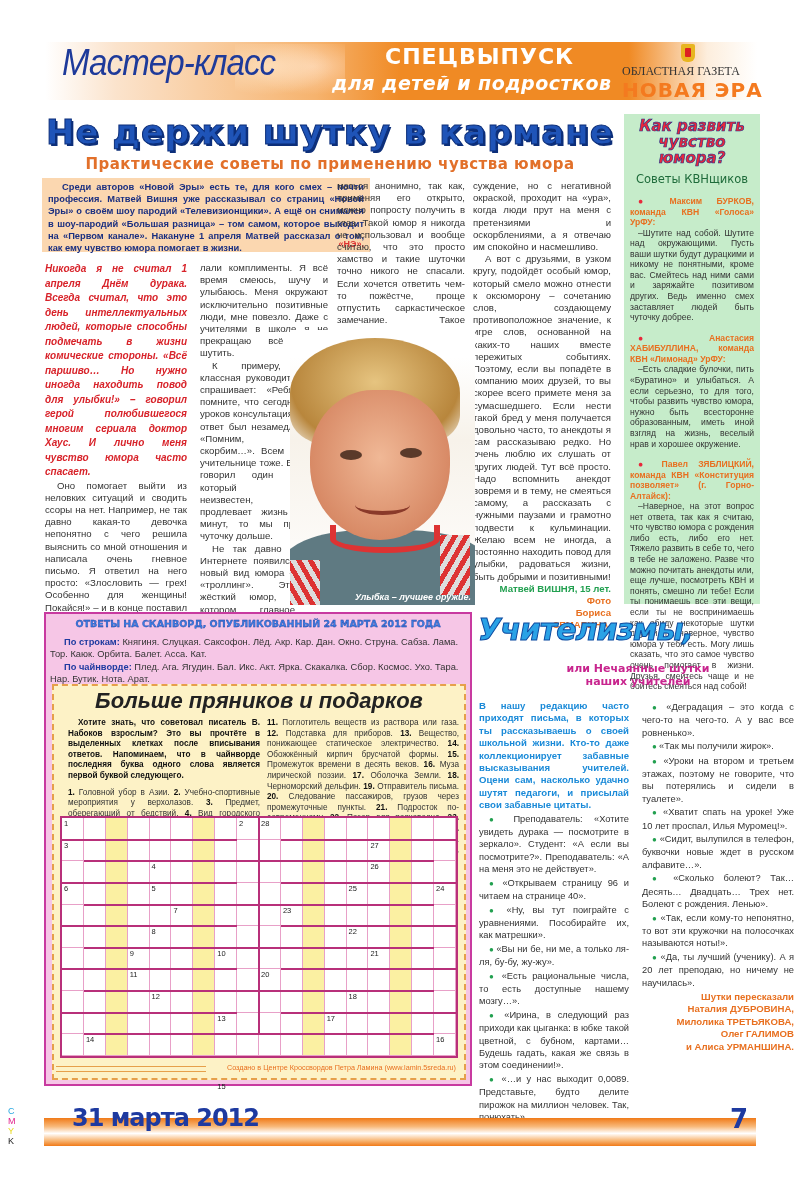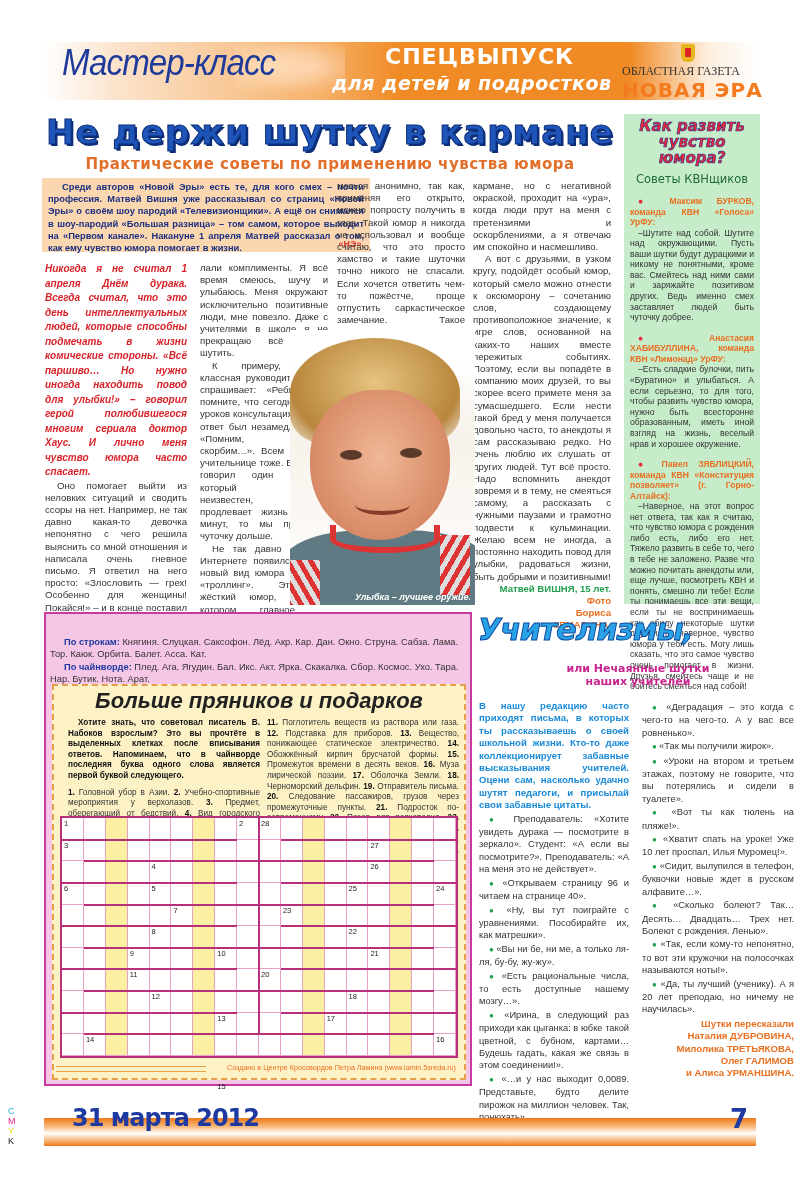--- a/index.html
+++ b/index.html
@@ -145,21 +145,21 @@
   <p style="text-indent:0">лали комплименты. Я всё время смеюсь, шучу и улыбаюсь. Меня окружают исключительно позитивные люди, мне повезло. Даже с учителями в школе я не прекращаю всё время шутить.</p>
   <p>К примеру, наша классная руководительница спрашивает: «Ребята, вы помните, что сегодня после уроков консультация?». Мой ответ был незамедлителен: «Помним, любим, скорбим…». Всем смешно, учительнице тоже. Если, как говорил один человек, который остался неизвестен, смех продлевает жизнь на 15 минут, то мы проживём чуточку дольше.</p>
   <p style="width:95px">Не так давно в Интернете появился новый вид юмора – «троллинг». Это жёсткий юмор, в котором главное выставить человека дураком и которым в основном нужно заниматься анонимно, так как,</p>
 </div>
 
 <div id="col3" class="abs col">
   <p style="text-indent:0">маться анонимно, так как, применяя его открыто, можно попросту получить в глаз. Такой юмор я никогда не использовал и вообще считаю, что это просто хамство и такие шуточки точно никого не спасали. Если хочется ответить чем-то пожёстче, проще отпустить саркастическое замечание. Такое позитивное</p>
 </div>
 
 <div id="col4" class="abs col">
-  <p style="text-indent:0">кармане, но с негативной окраской, проходит на «ура», когда люди прут на меня с претензиями и оскорблениями, а я отвечаю им спокойно и насмешливо.</p>
+  <p style="text-indent:0">суждение, но с негативной окраской, проходит на «ура», когда люди прут на меня с претензиями и оскорблениями, а я отвечаю им спокойно и насмешливо.</p>
   <p>А вот с друзьями, в узком кругу, подойдёт особый юмор, который смело можно отнести к оксюморону – сочетанию слов, создающему противоположное значение, к игре слов, основанной на каких-то наших вместе пережитых событиях. Поэтому, если вы попадёте в компанию моих друзей, то вы скорее всего примете меня за сумасшедшего. Если нести такой бред у меня получается довольно часто, то анекдоты я сам рассказываю редко. Но очень люблю их слушать от других людей. Тут всё просто. Надо вспомнить анекдот вовремя и в тему, не смеяться самому, а рассказать с нужными паузами и грамотно подвести к кульминации. Желаю всем не иногда, а постоянно находить повод для улыбки, радоваться жизни, быть добрыми и позитивными!</p>
   <div class="sig-green">Матвей ВИШНЯ, 15 лет.</div>
   <div class="sig-orange">Фото</div>
   <div class="sig-orange">Бориса</div>
   <div class="sig-orange">СЕМАВИНА.</div>
 </div>
 
 <div id="photo" class="abs">
   <div class="bg"></div>
   <div class="shirt"></div>
@@ -179,20 +179,21 @@
   <div id="sidebar-sub">Советы КВНщиков</div>
   <div class="sb-head"><span class="dot">● </span><span>Максим БУРКОВ, команда КВН «Голоса» УрФУ:</span></div>
   <div class="sb-text">–Шутите над собой. Шутите над окружающими. Пусть ваши шутки будут дурацкими и никому не понятными, кроме вас. Смейтесь над ними сами и заряжайте позитивом других. Ведь именно смех заставляет людей быть чуточку добрее.</div>
   <div class="sb-head"><span class="dot">● </span><span>Анастасия ХАБИБУЛЛИНА, команда КВН «Лимонад» УрФУ:</span></div>
   <div class="sb-text">–Есть сладкие булочки, пить «Буратино» и улыбаться. А если серьезно, то для того, чтобы развить чувство юмора, нужно быть всесторонне образованным, иметь иной взгляд на жизнь, веселый нрав и хорошее окружение.</div>
   <div class="sb-head"><span class="dot">● </span><span>Павел ЗЯБЛИЦКИЙ, команда КВН «Конституция позволяет» (г. Горно-Алтайск):</span></div>
   <div class="sb-text">–Наверное, на этот вопрос нет ответа, так как я считаю, что чувство юмора с рождения либо есть, либо его нет. Тяжело развить в себе то, чего в тебе не заложено. Разве что можно почитать анекдоты или, еще лучше, посмотреть КВН и понять, смешно ли тебе! Если ты понимаешь все эти вещи, если ты не воспринимаешь как обиду некоторые шутки друзей, то, наверное, чувство юмора у тебя есть. Могу лишь сказать, что это самое чувство очень помогает в жизни. Друзья, смейтесь чаще и не бойтесь смеяться над собой!</div>
 </div>
 
 <div id="xw-box" class="abs">
+  <div id="ans-title">ОТВЕТЫ НА СКАНВОРД, ОПУБЛИКОВАННЫЙ 24 МАРТА 2012 ГОДА</div>
   <div id="ans-text">
     <p><b>По строкам:</b> <span>Княгиня. Слуцкая. Саксофон. Лёд. Акр. Кар. Дан. Окно. Струна. Сабза. Лама. Тор. Каюк. Орбита. Балет. Асса. Кат.</span></p>
     <p><b>По чайнворде:</b> <span>Плед. Ага. Ягудин. Бал. Икс. Акт. Ярка. Скакалка. Сбор. Космос. Ухо. Тара. Нар. Бутик. Нота. Арат.</span></p>
   </div>
   <div id="xw-inner">
     <div id="xw-title">Больше пряников и подарков</div>
     <div id="xw-q1">
       <div class="qb" style="text-indent:10px">Хотите знать, что советовал писатель В. Набоков взрослым? Это вы прочтёте в выделенных клетках после вписывания ответов. Напоминаем, что в чайнворде последняя буква одного слова является первой буквой следующего.</div>
       <div id="clues-left" style="margin-top:6px"><span><b class="qb">1.</b> Головной убор в Азии. </span><span><b class="qb">2.</b> Учебно-спортивные мероприятия у верхолазов. </span><span><b class="qb">3.</b> Предмет, оберегающий от бедствий. </span><span><b class="qb">4.</b> Вид городского транспорта. </span><span><b class="qb">5.</b> Резкое увеличение темпа движения. </span><span><b class="qb">6.</b> Промежуточная розетка. </span><span><b class="qb">7.</b> Охотник за трамвайными "зайцами". </span><span><b class="qb">8.</b> Порода служебных собак. </span><span><b class="qb">9.</b> Стальной брус на железнодорожных шпалах. </span><span><b class="qb">10.</b> Должность в армии. </span></div>
     </div>
@@ -469,21 +470,20 @@
       <div class="tq">«Есть рациональные числа, то есть доступные нашему мозгу…».</div>
       <div class="tq">«Ирина, в следующий раз приходи как цыганка: в юбке такой цветной, с бубном, картами… Будешь гадать, какая же связь в этом соединении!».</div>
       <div class="tq">«…и у нас выходит 0,0089. Представьте, будто делите пирожок на миллион человек. Так, понюхать».</div>
     </div>
 </div>
 <div id="teach-c2" class="abs">
   <div id="quotes2">
       <div class="tq">«Деградация – это когда с чего-то на чего-то. А у вас все ровненько».</div>
       <div class="tq">«Так мы получили жирок».</div>
       <div class="tq">«Уроки на втором и третьем этажах, поэтому не говорите, что вы потерялись и сидели в туалете».</div>
-      <div class="tq">«Вот ты как тюлень на пляже!».</div>
       <div class="tq">«Хватит спать на уроке! Уже 10 лет проспал, Илья Муромец!».</div>
       <div class="tq">«Сидит, вылупился в телефон, буквочки новые ждет в русском алфавите…».</div>
       <div class="tq">«Сколько болеют? Так… Десять… Двадцать… Трех нет. Болеют с рождения. Ленью».</div>
       <div class="tq">«Так, если кому-то непонятно, то вот эти кружочки на полосочках называются ноты!».</div>
       <div class="tq">«Да, ты лучший (ученику). А я 20 лет преподаю, но ничему не научилась».</div>
     </div>
   <div id="teach-sig">
       <div>Шутки пересказали</div>
       <div>Наталия ДУБРОВИНА,</div>
       <div>Милолика ТРЕТЬЯКОВА,</div>

